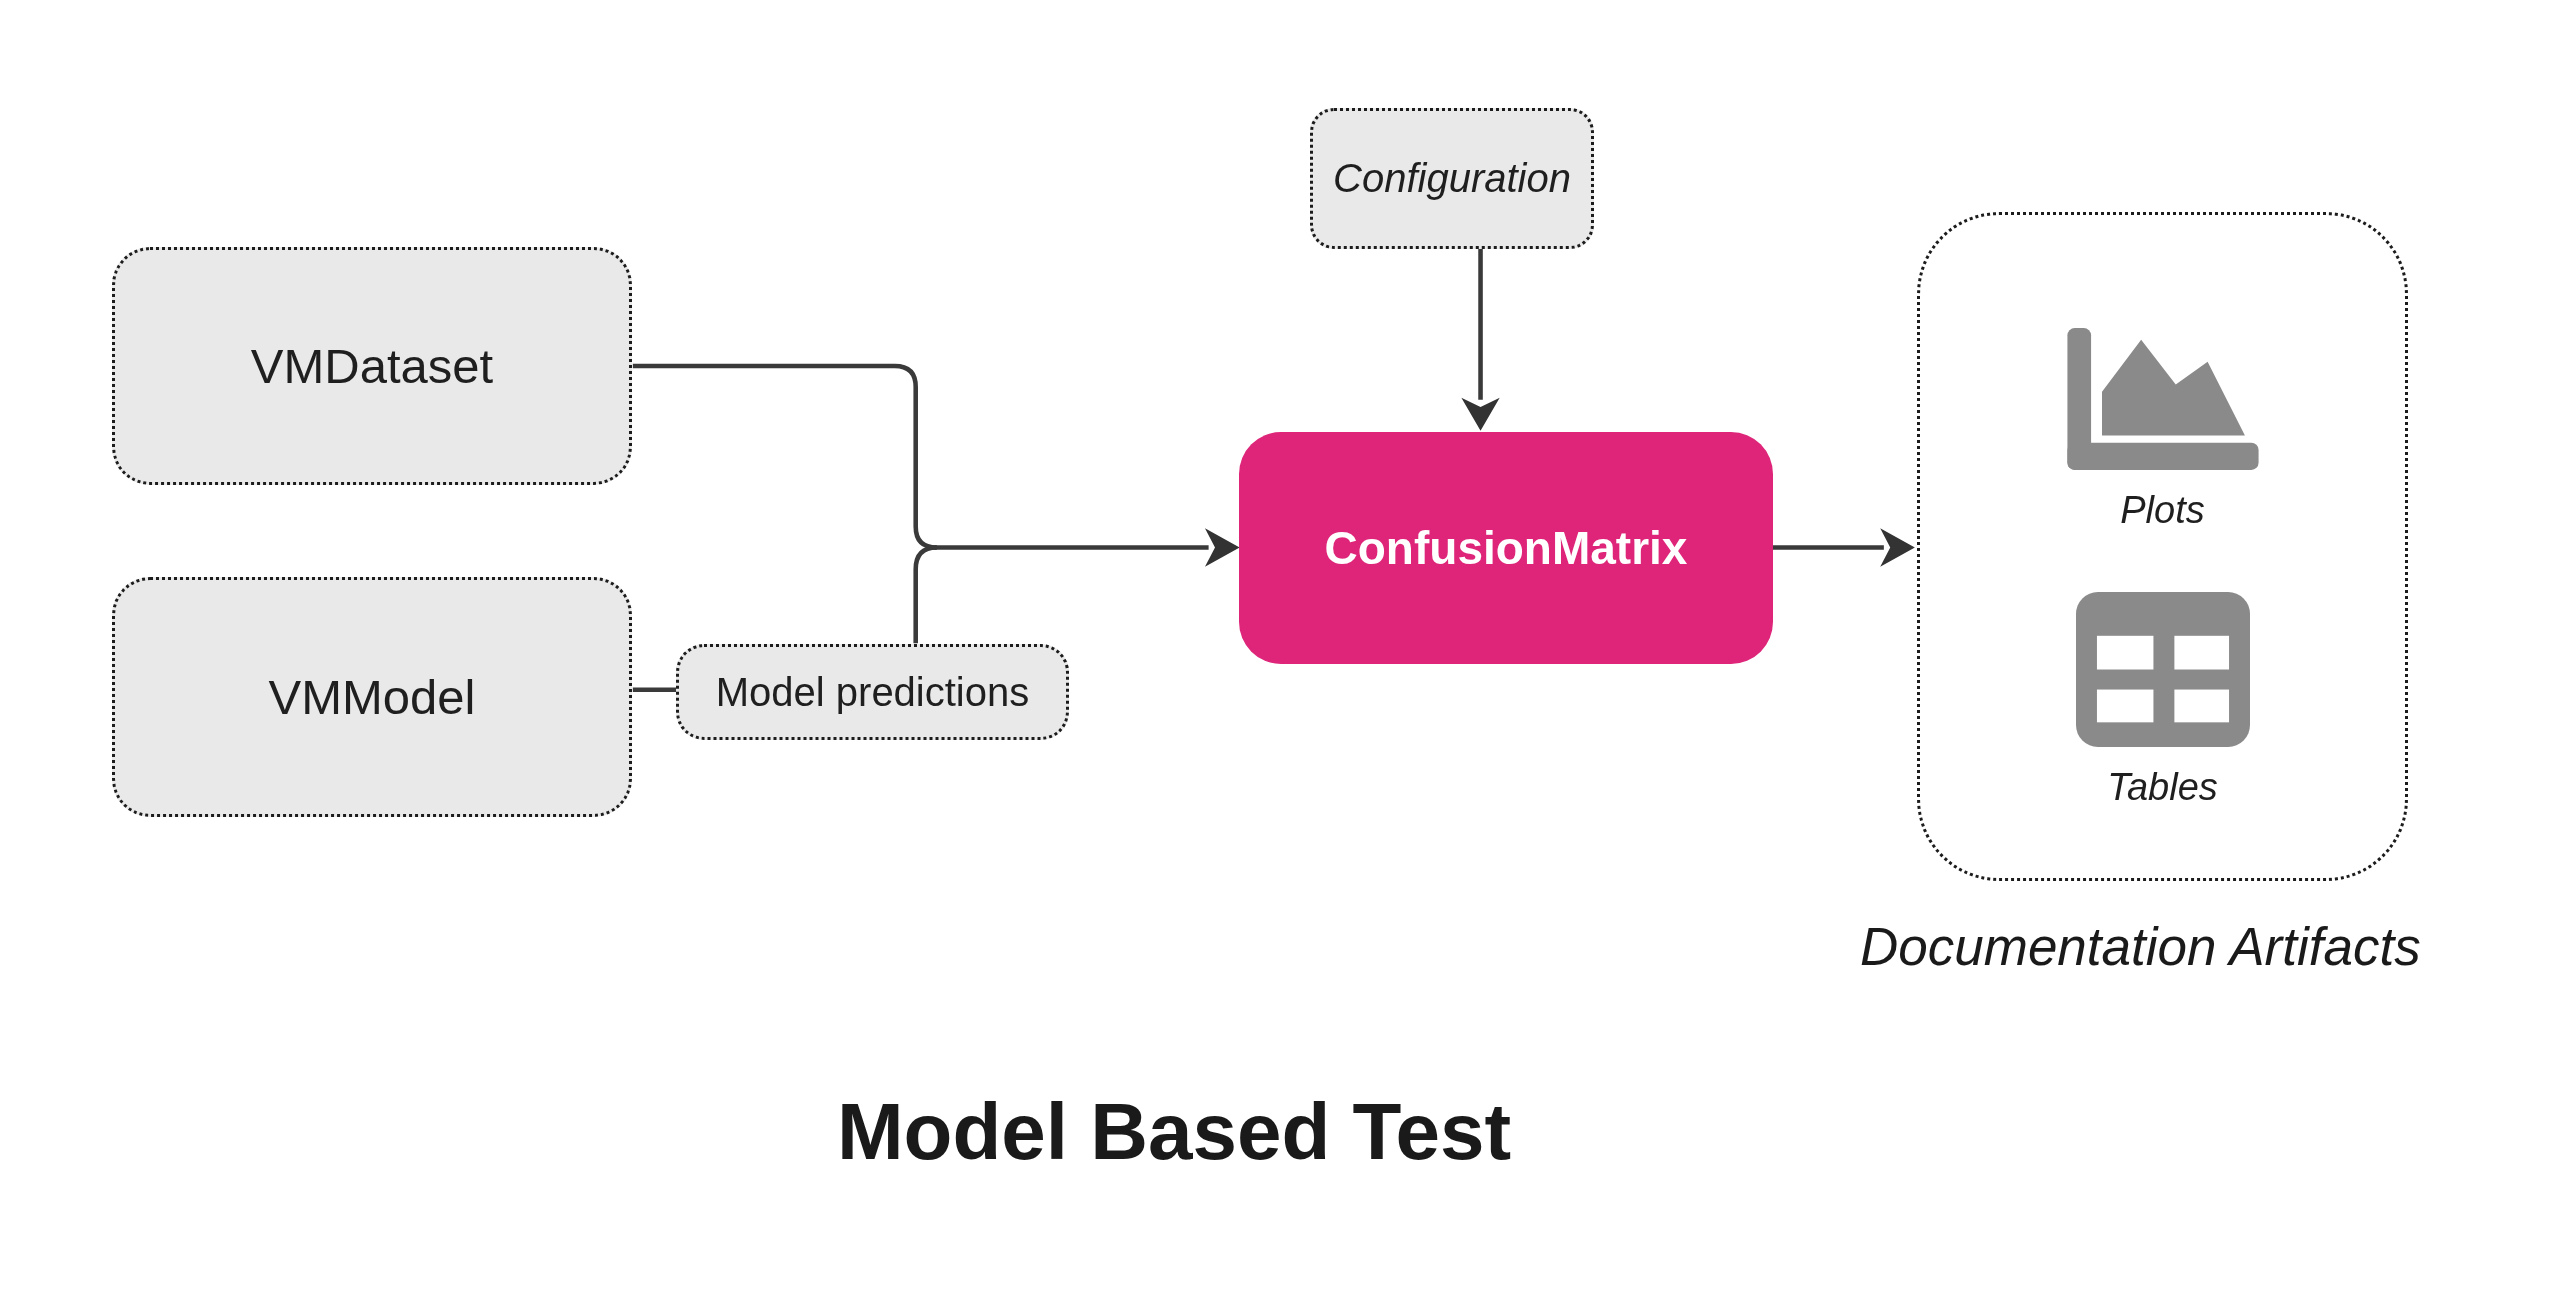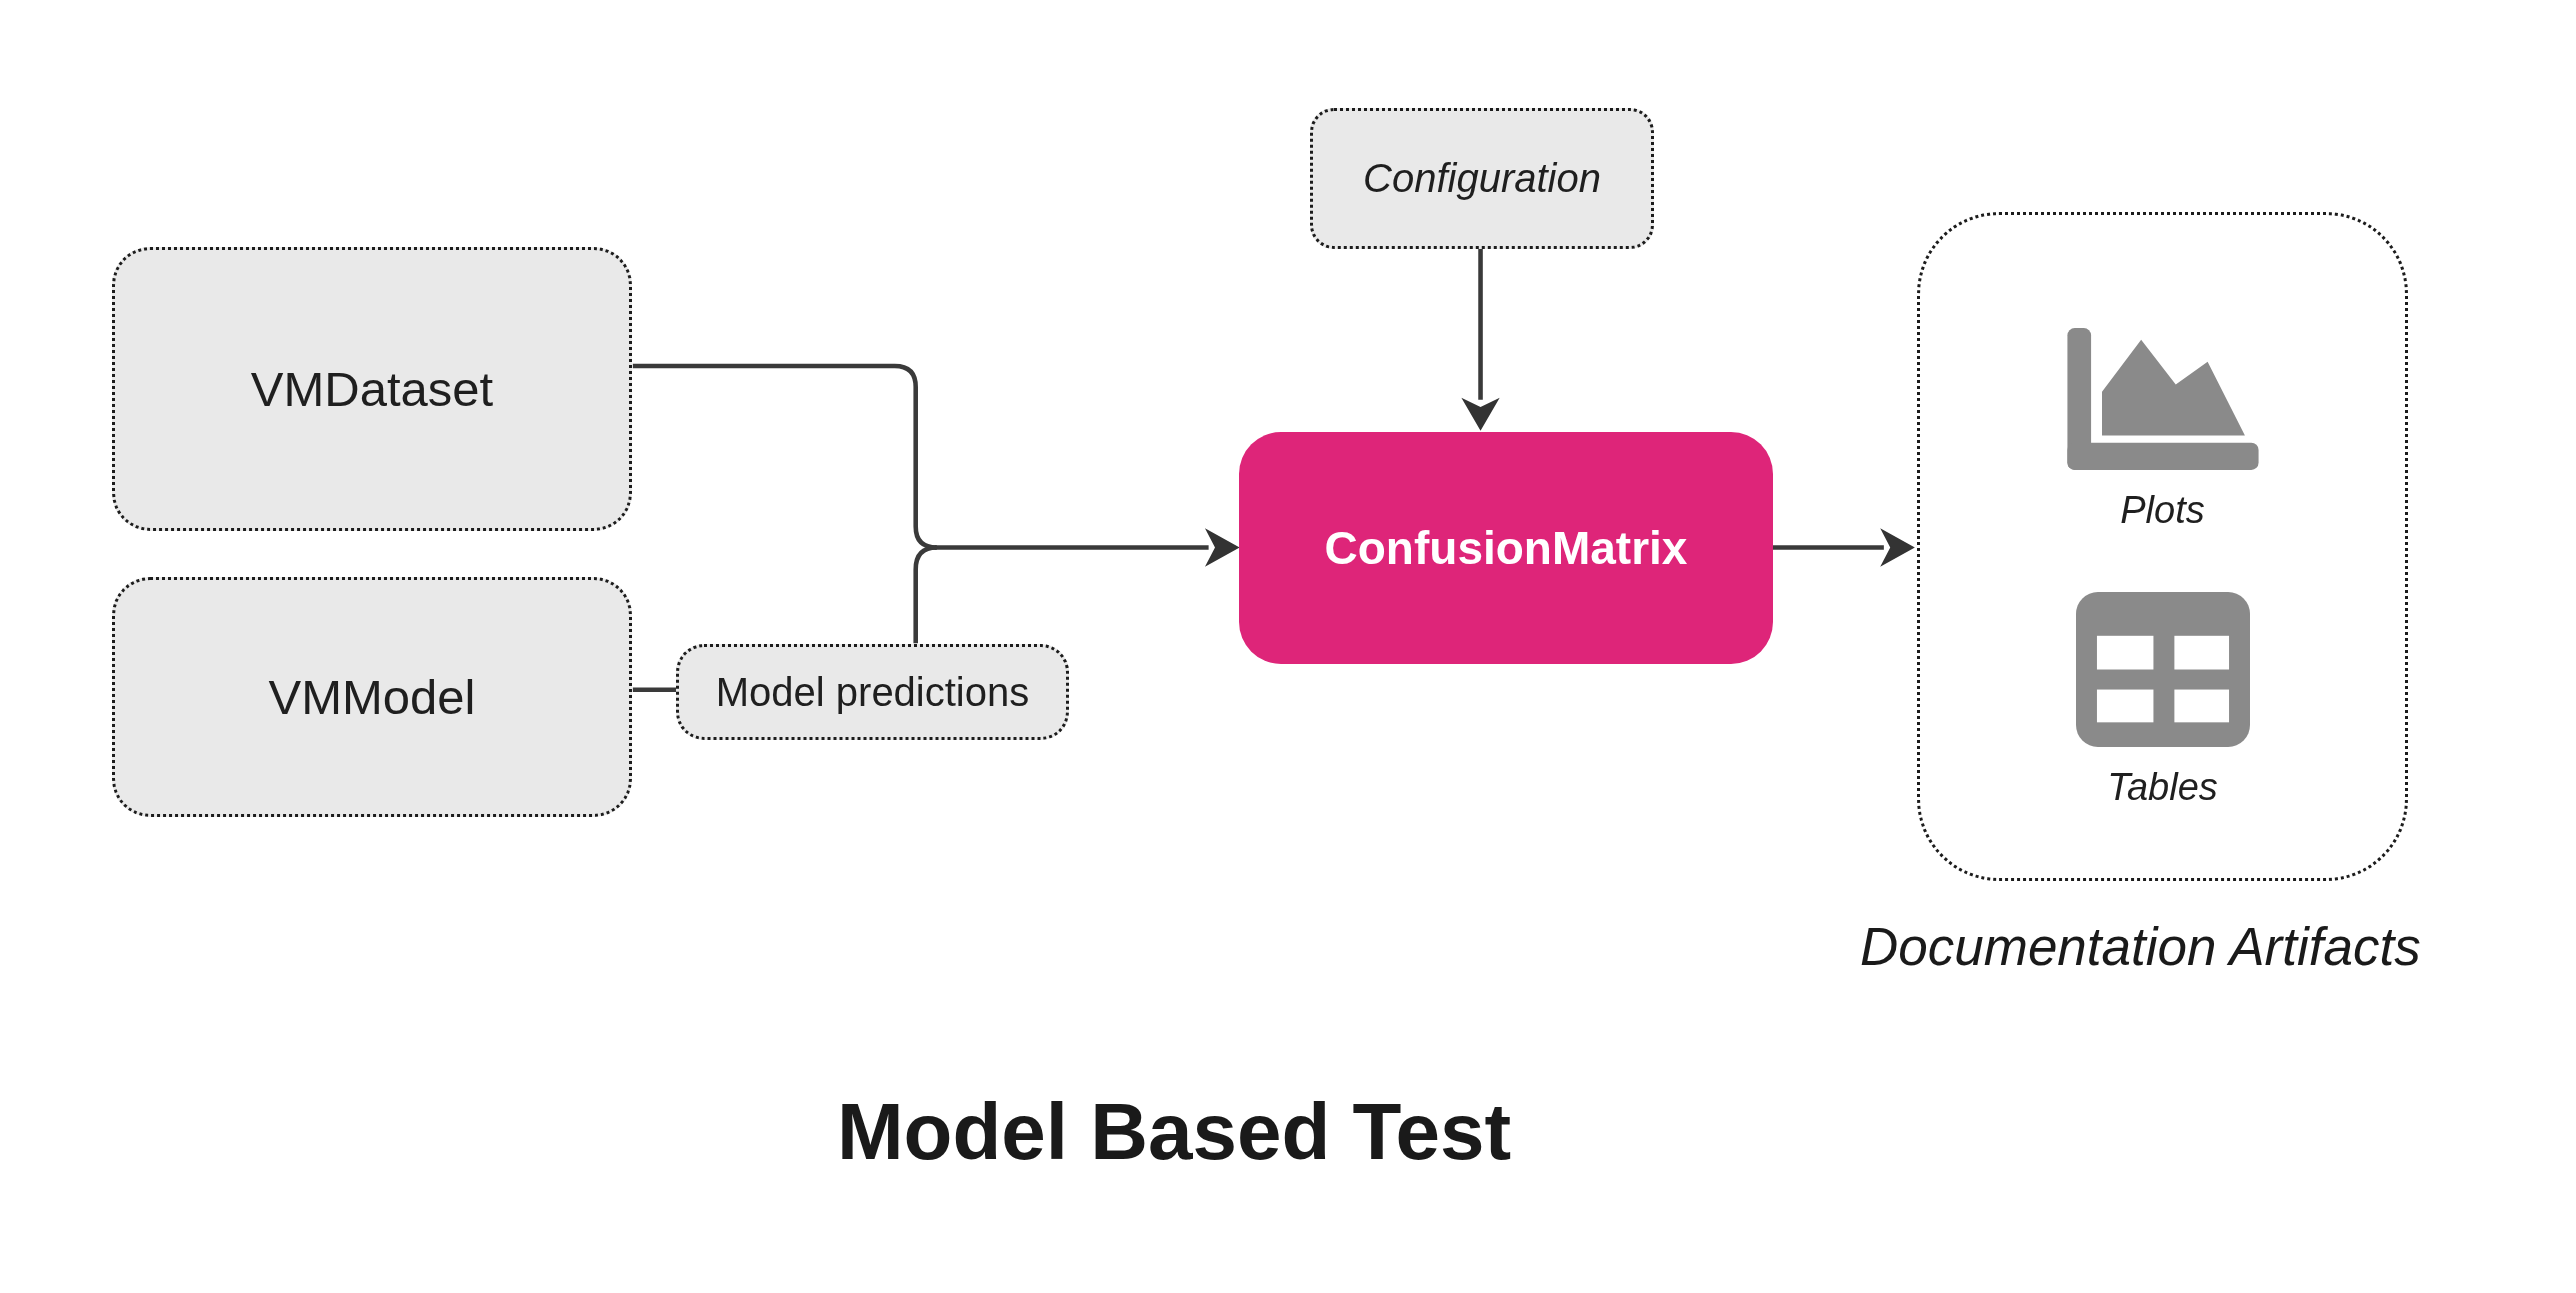--- a/index.html
+++ b/index.html
@@ -21,24 +21,24 @@
   }
   .wires{position:absolute;left:0;top:0;width:2576px;height:1293px;pointer-events:none;}
   .node{
     position:absolute;
     display:flex;align-items:center;justify-content:center;
     text-align:center;
     background:var(--node-fill);
     border:3.7px dotted var(--node-border);
     color:var(--text);
   }
-  .node-vmdataset{left:112px;top:247px;width:520px;height:284px;border-radius:38px;font-size:49px;}
+  .node-vmdataset{left:112px;top:247px;width:520px;height:238px;border-radius:38px;font-size:49px;}
   .node-vmmodel{left:112px;top:571px;width:520px;height:240px;border-radius:38px;font-size:49px;margin-top:6px;}
   .node-predictions{left:676px;top:644px;width:393px;height:96px;border-radius:28px;font-size:40px;}
-  .node-config{left:1310px;top:108px;width:344px;height:141px;border-radius:24px;font-size:40px;font-style:italic;}
+  .node-config{left:1310px;top:108px;width:284px;height:141px;border-radius:24px;font-size:40px;font-style:italic;}
   .node-confusion{
     left:1239px;top:432px;width:534px;height:232px;border-radius:42px;
     background:var(--accent-pink);border:none;
     color:#ffffff;font-size:46px;font-weight:bold;
   }
   .artifact-container{
     position:absolute;left:1917px;top:212px;width:491px;height:669px;
     border:3.7px dotted var(--node-border);border-radius:82px;
     background:#ffffff;
     display:flex;flex-direction:column;align-items:center;

